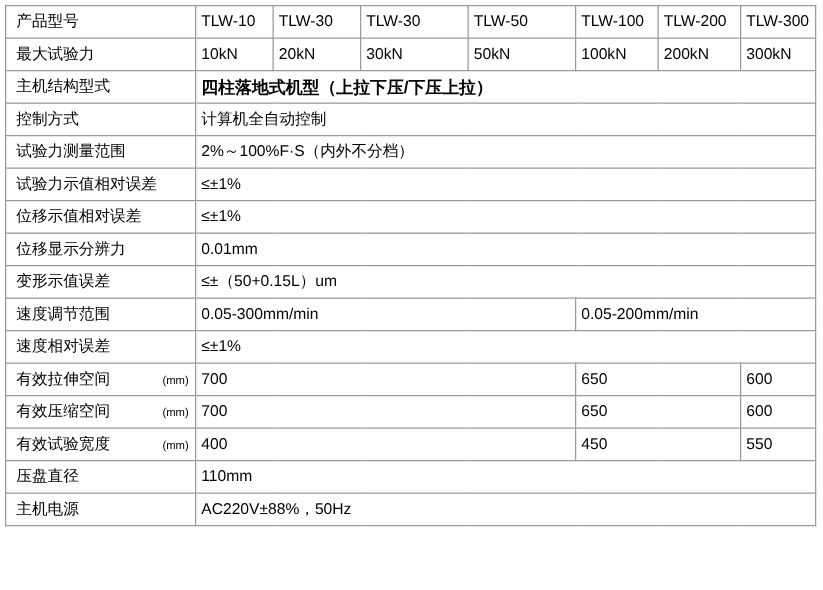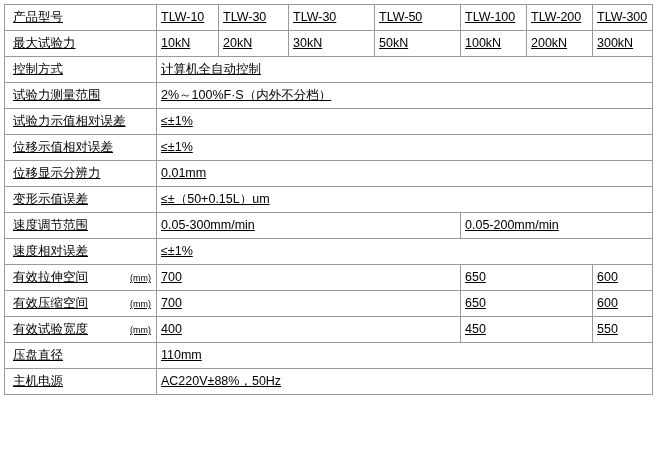--- a/index.html
+++ b/index.html
@@ -12,21 +12,20 @@
     height: 472px;
     font-family: "Liberation Sans", "DejaVu Sans", sans-serif;
     color: #000000;
     overflow: hidden;
   }
   #spec-table {
     border-collapse: collapse;
     width: 648px;
     margin: 4px 0 0 4px;
     table-layout: fixed;
-    text-decoration: underline;
   }
   #spec-table td {
     border: 1px solid #9a9a9a;
     height: 25px;
     padding: 0 4px;
     font-size: 12.5px;
     vertical-align: middle;
     line-height: 1.15;
     white-space: nowrap;
     overflow: hidden;
@@ -72,20 +71,24 @@
       </tr>
       <tr>
         <td class="label"><span>最大试验力</span></td>
         <td>10kN</td>
         <td>20kN</td>
         <td>30kN</td>
         <td>50kN</td>
         <td>100kN</td>
         <td>200kN</td>
         <td>300kN</td>
+      </tr>
+      <tr>
+        <td class="label"><span>主机结构型式</span></td>
+        <td colspan="7" class="bold">四柱落地式机型（上拉下压/下压上拉）</td>
       </tr>
       <tr>
         <td class="label"><span>控制方式</span></td>
         <td colspan="7">计算机全自动控制</td>
       </tr>
       <tr>
         <td class="label"><span>试验力测量范围</span></td>
         <td colspan="7">2%～100%F·S（内外不分档）</td>
       </tr>
       <tr>

